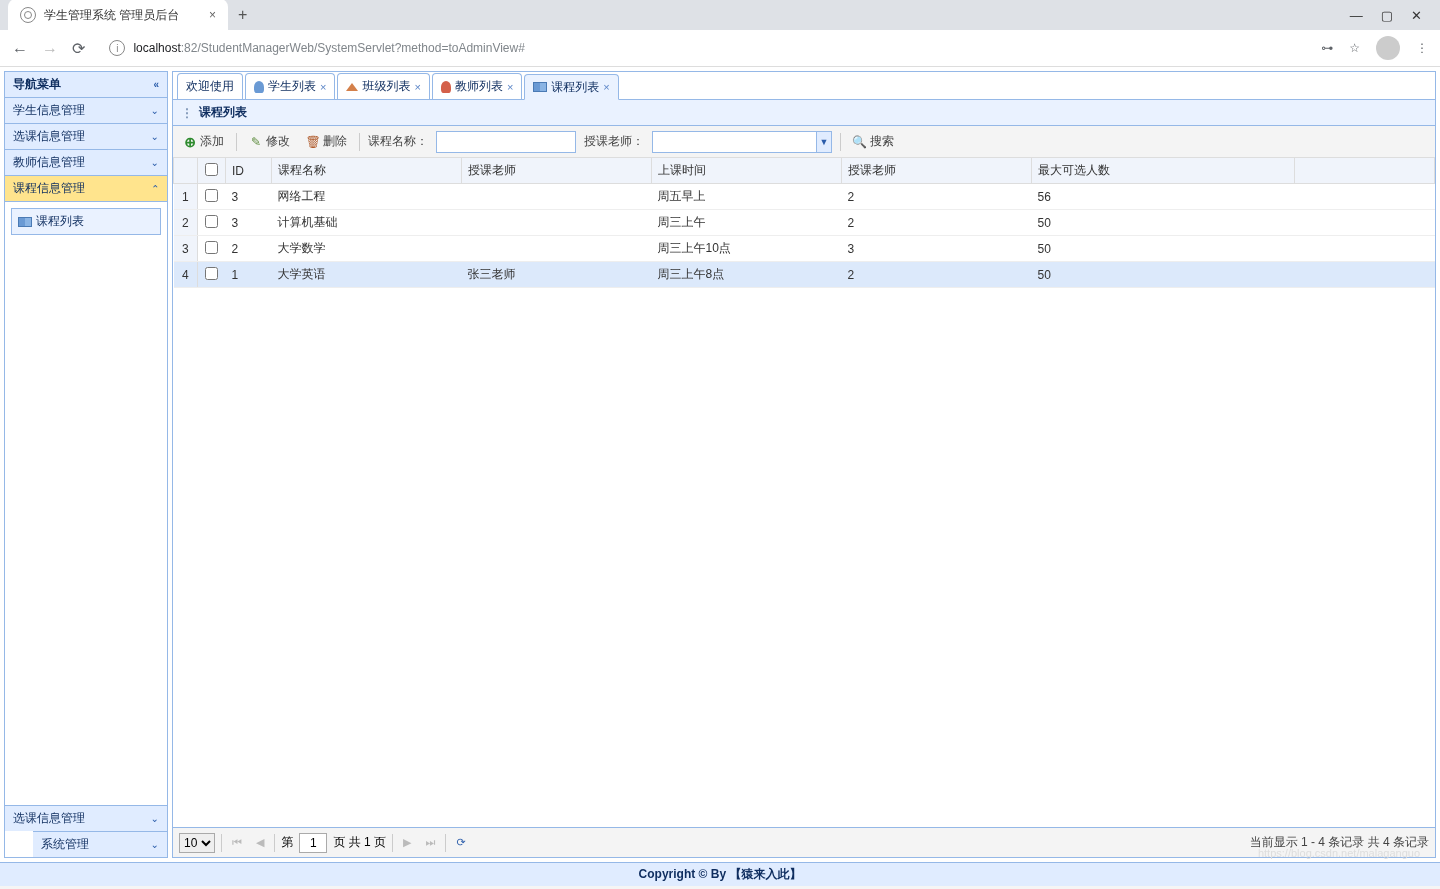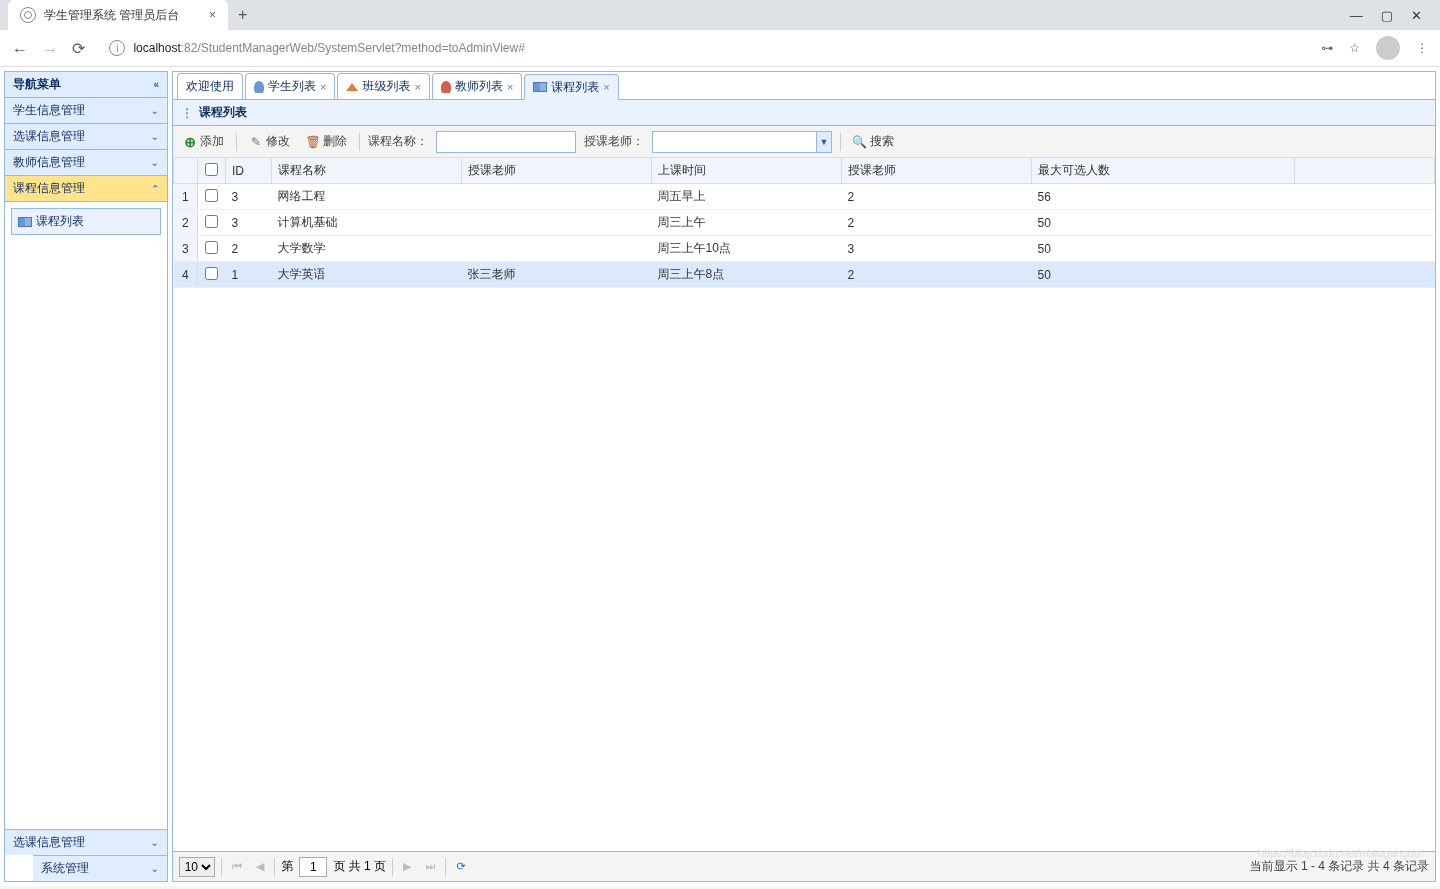--- a/index.html
+++ b/index.html
@@ -74,21 +74,21 @@
     .grid { flex: 1; overflow: auto; background: #fff; }
     table { width: 100%; border-collapse: collapse; }
     th { background: #f0f4fb; border: 1px solid #ddd; border-top: none; text-align: left; padding: 4px 6px; color: #333; font-weight: normal; height: 24px; }
     td { border-bottom: 1px solid #eee; padding: 4px 6px; color: #333; height: 24px; }
     .row-num { width: 24px; text-align: center; background: #f0f4fb; border-right: 1px solid #ddd; }
     .row-check { width: 28px; text-align: center; }
     tr.selected-row td { background: #dce9fb; }
     input[type="checkbox"] { cursor: pointer; }
     
     .pagination { border-top: 1px solid #95b8e7; background: #f4f4f4; height: 30px; display: flex; align-items: center; padding: 0 6px; gap: 6px; }
-    .page-select { border: 1px solid #aaa; height: 20px; text-align: right; }
+    .page-select { border: 1px solid #aaa; height: 20px; }
     .page-sep { width: 1px; height: 18px; background: #ccc; }
     .page-btn { color: #2a5caa; cursor: pointer; padding: 2px 4px; font-size: 11px; }
     .page-btn.disabled { color: #bbb; cursor: default; }
     .page-input { width: 28px; border: 1px solid #aaa; height: 20px; text-align: center; }
     .page-info { margin-left: auto; color: #444; }
     
     .footer { background: #e0ecff; border-top: 1px solid #95b8e7; height: 24px; display: flex; align-items: center; justify-content: center; color: #0e2d5f; font-weight: bold; }
     
     
     .ico { display: inline-flex; align-items: center; justify-content: center; width: 14px; height: 14px; }
@@ -324,15 +324,18 @@
         <div class="page-sep"></div>
         <span class="page-btn disabled">▶</span>
         <span class="page-btn disabled">⏭</span>
         <div class="page-sep"></div>
         <span class="page-btn ico-refresh">⟳</span>
         <span class="page-info">当前显示 1 - 4 条记录 共 4 条记录</span>
       </div>
     </div>
   </div>
 
+  <div class="footer">
+    <span>Copyright © By 【猿来入此】</span>
+  </div>
 </div>
 
 <div class="watermark">https://blog.csdn.net/malaganguo</div>
 
 </body></html>

